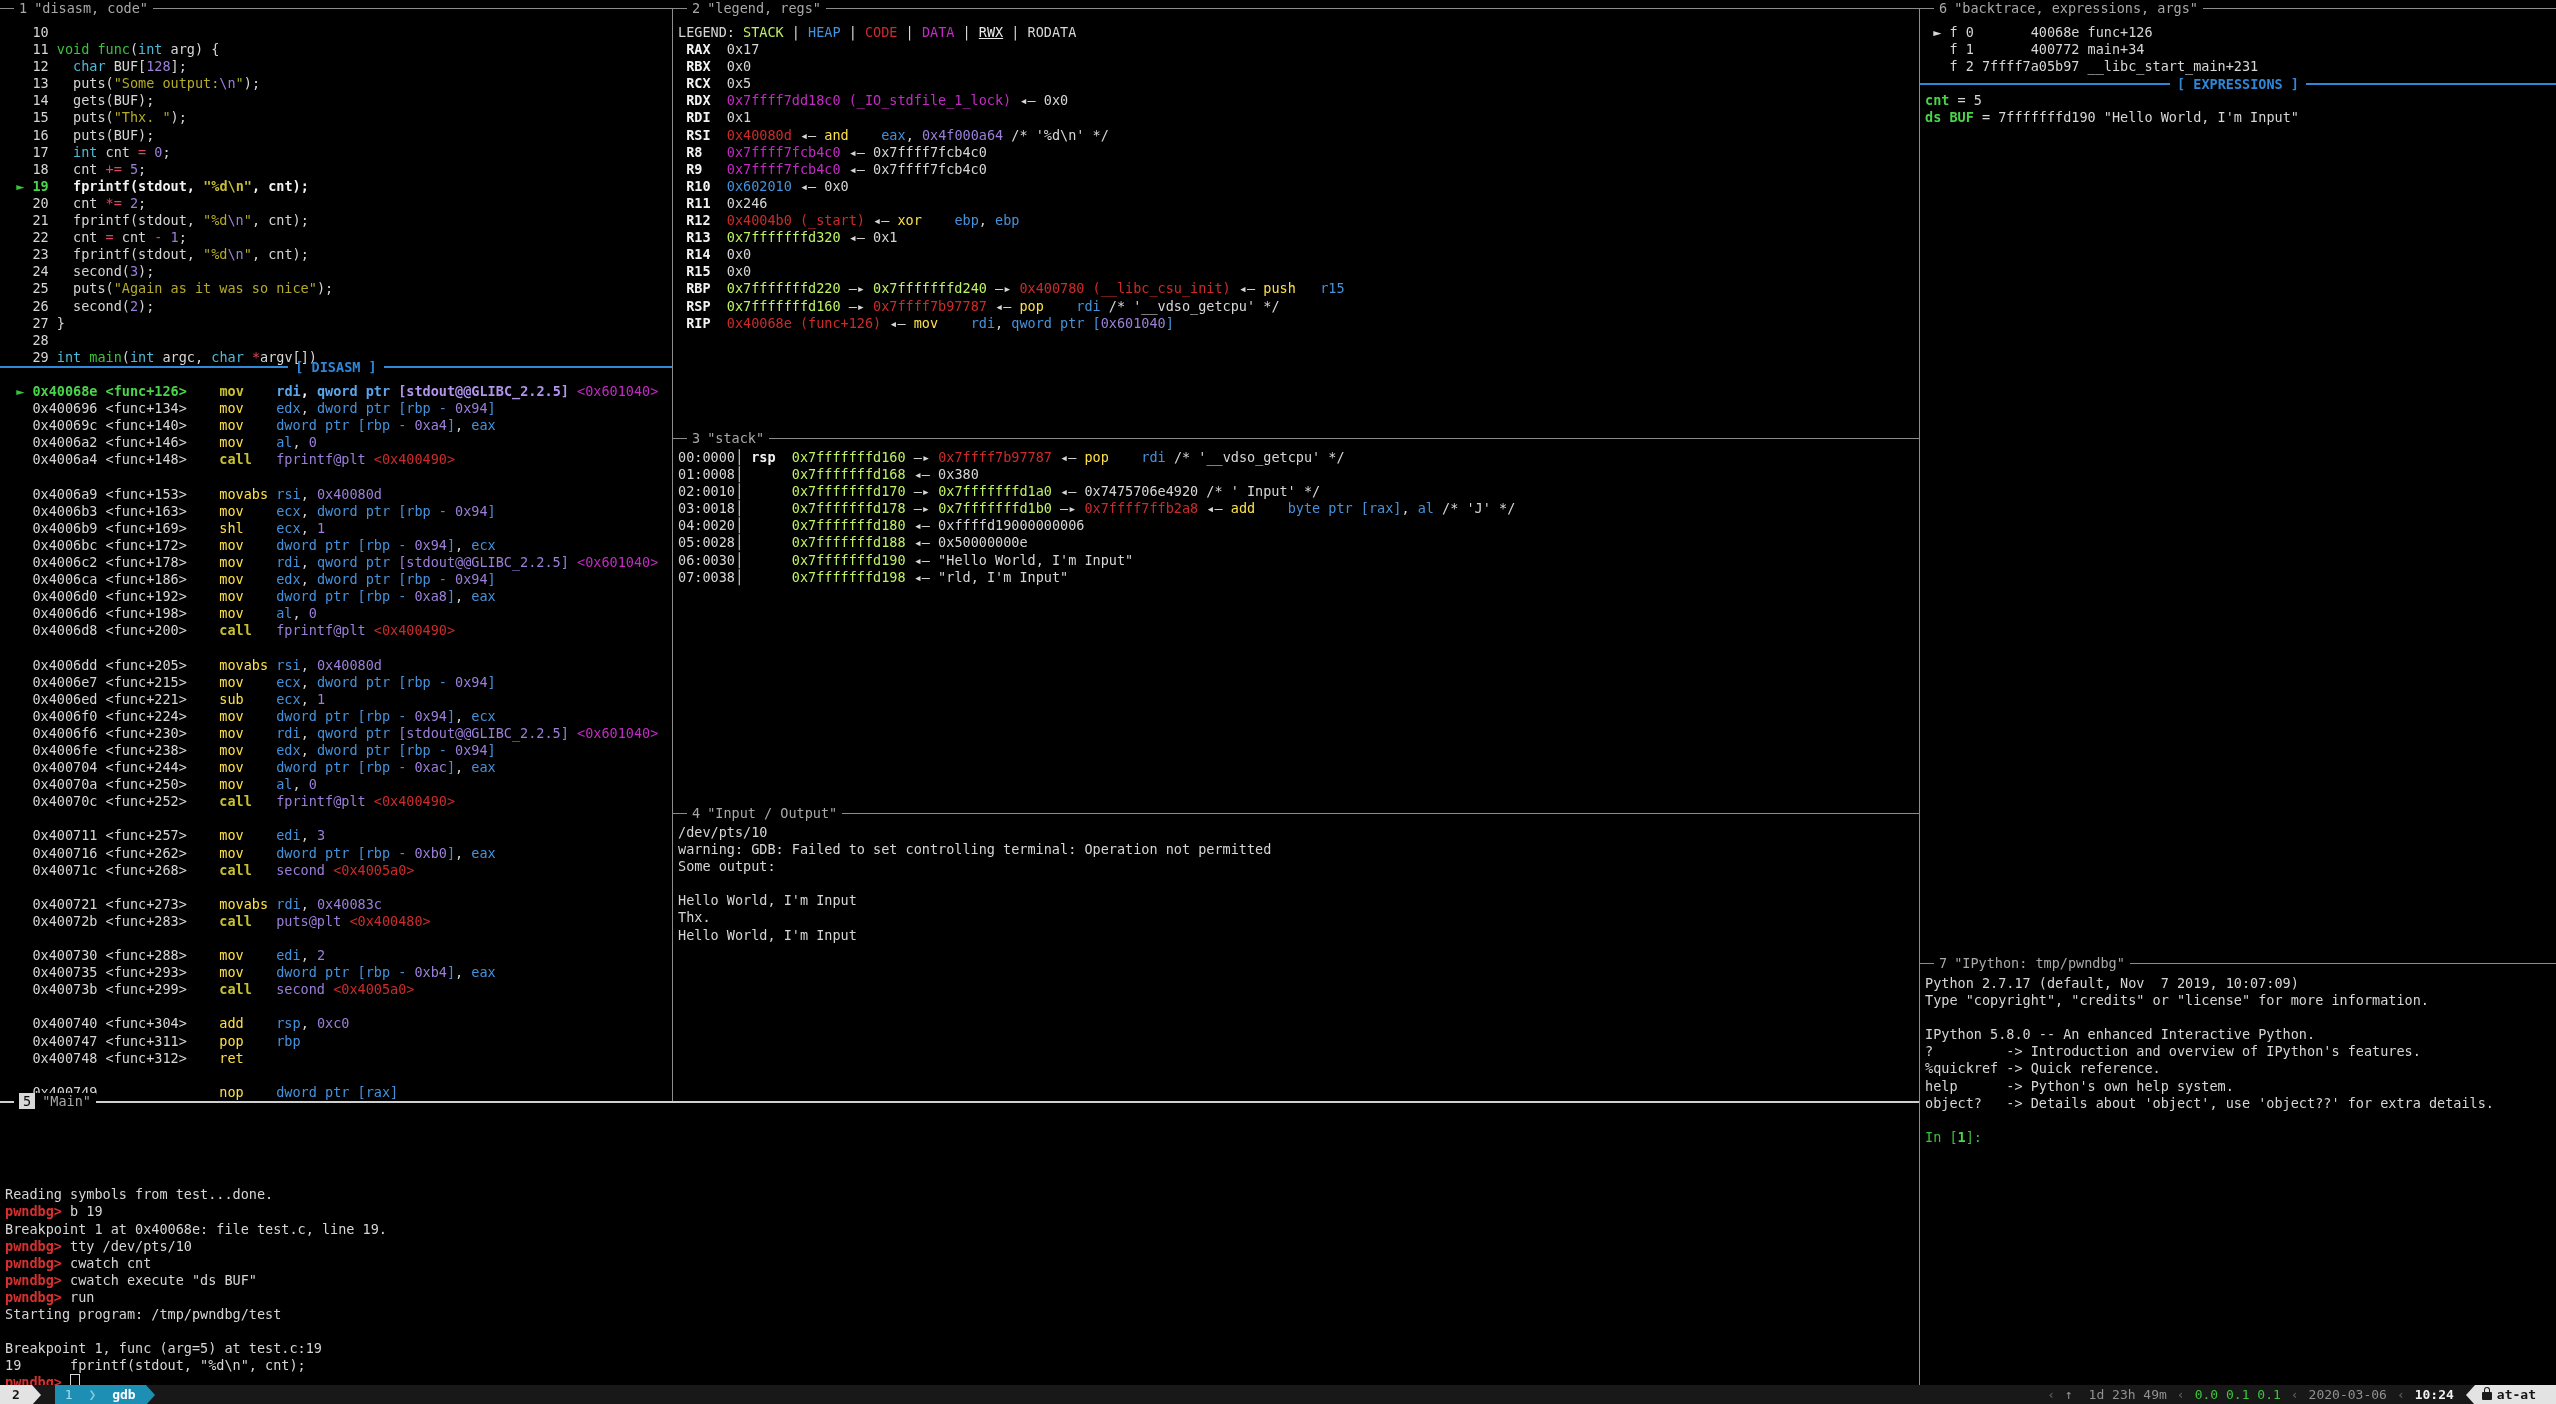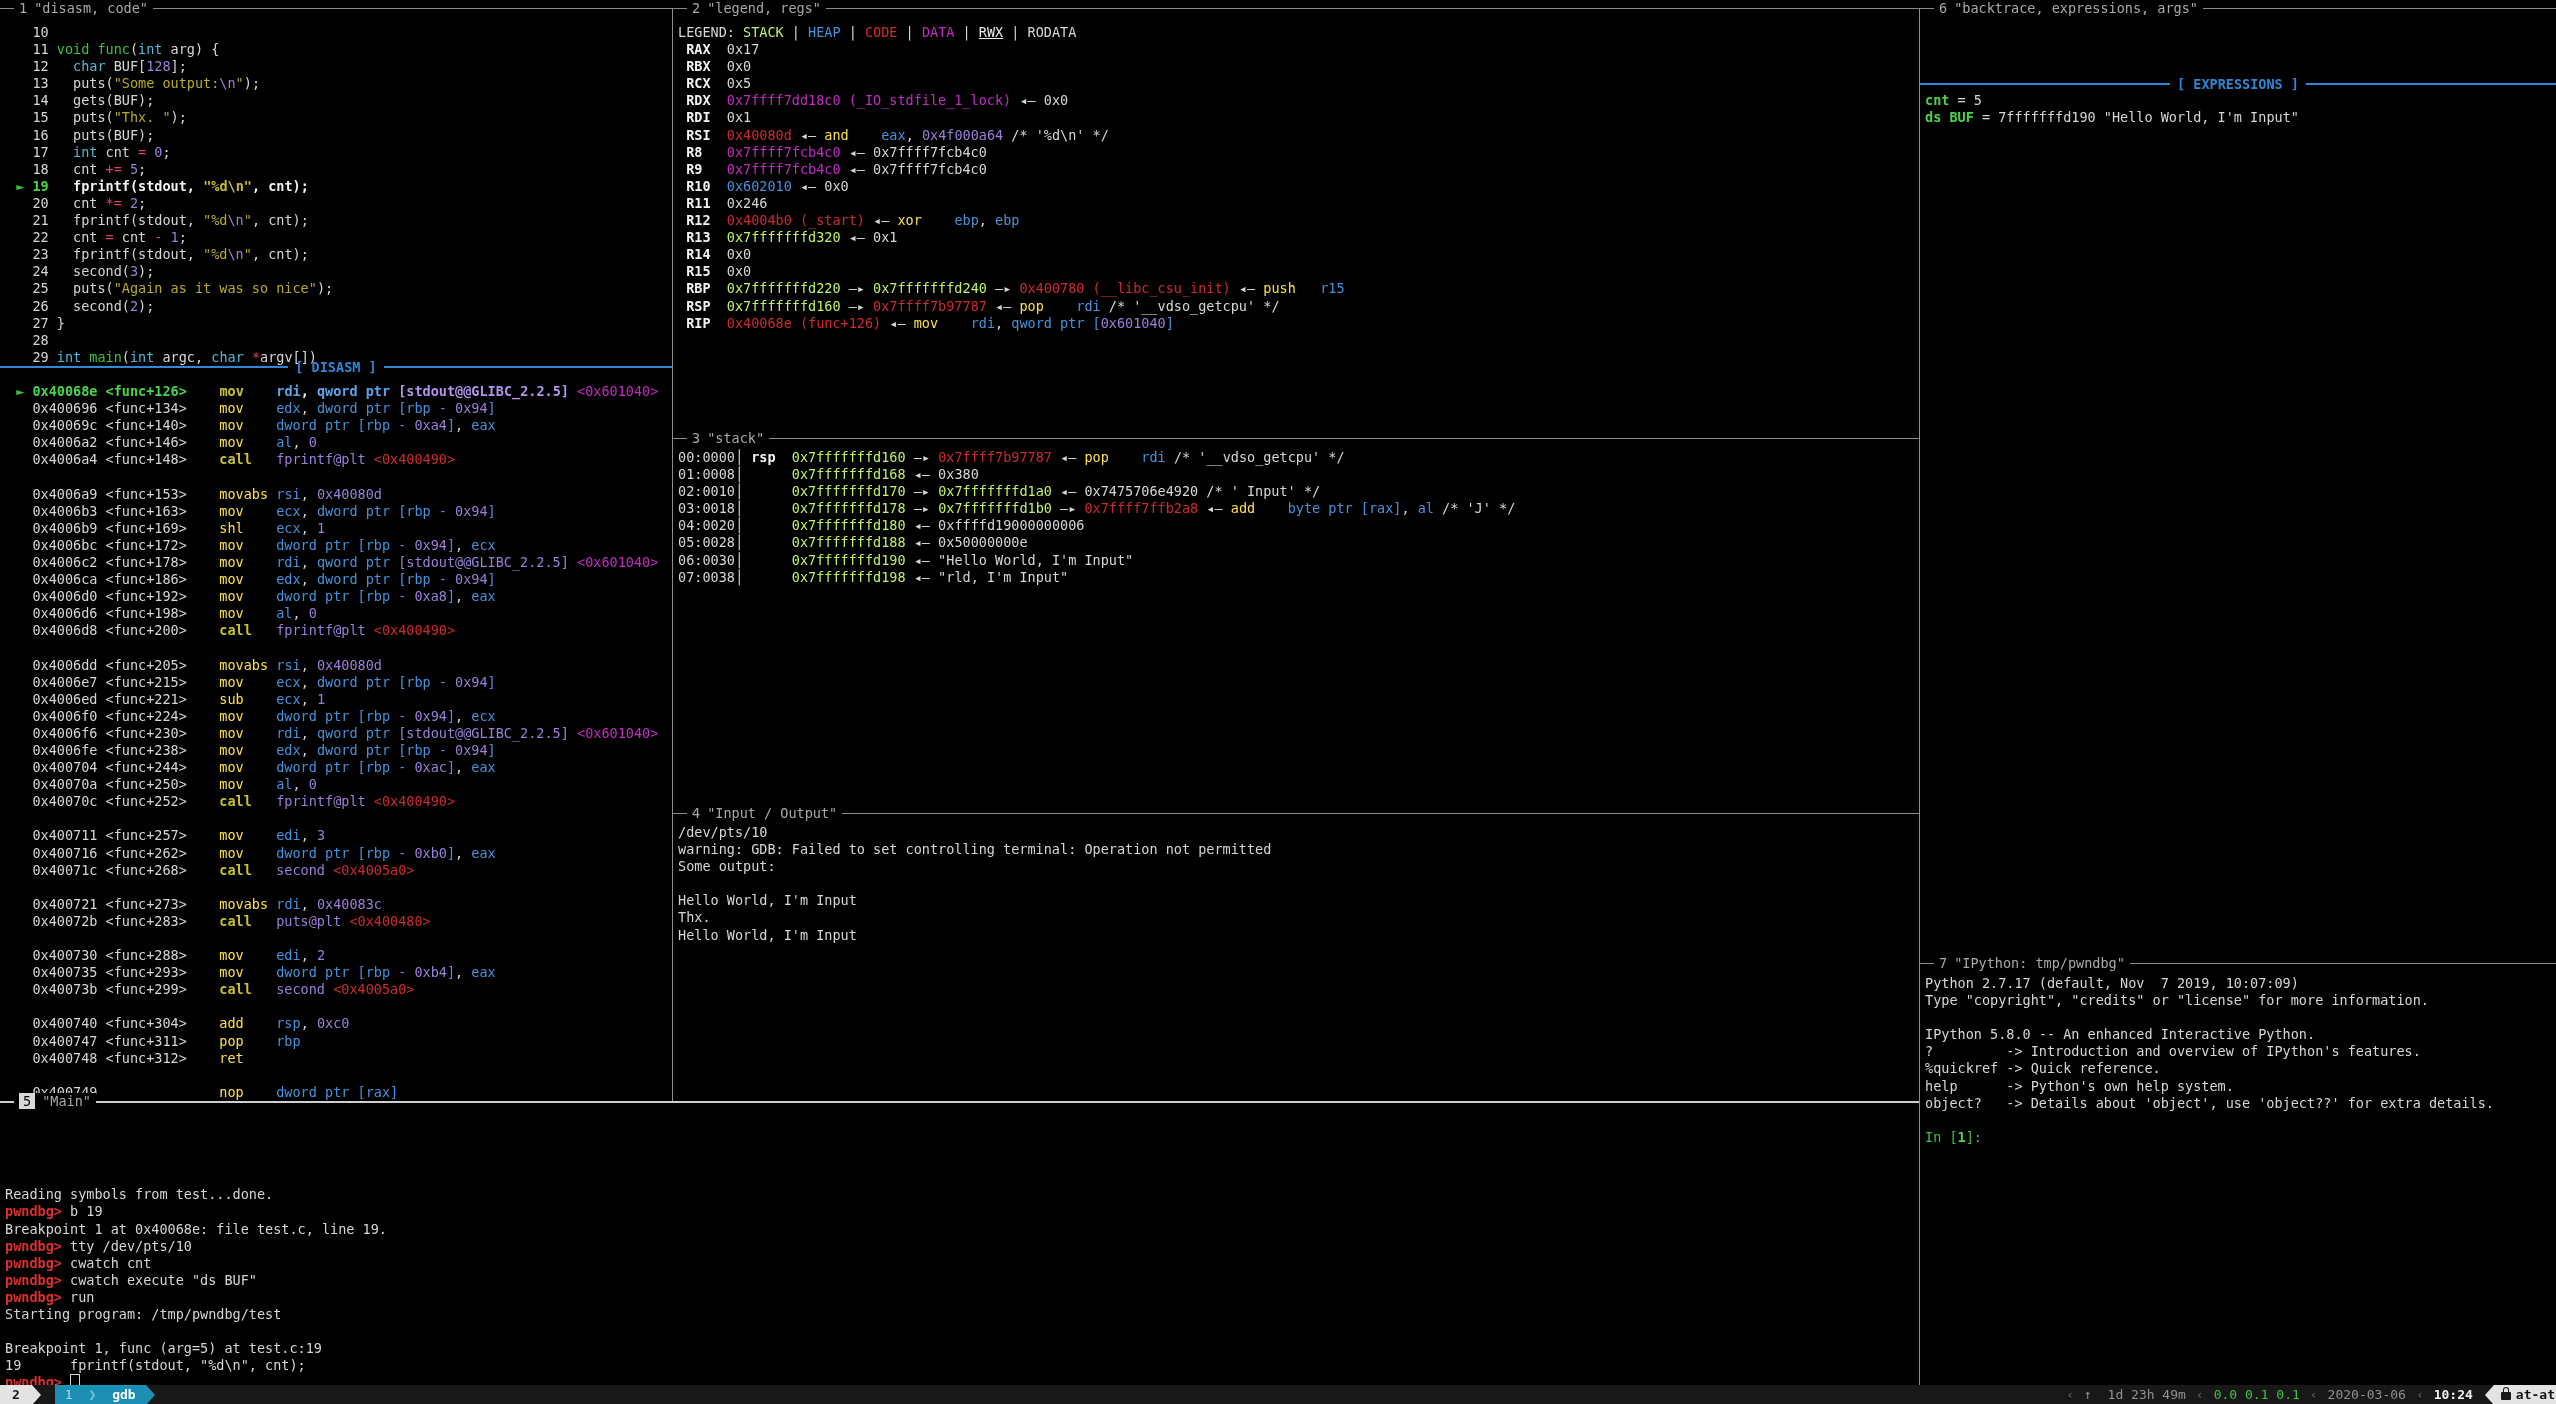--- a/index.html
+++ b/index.html
@@ -54,21 +54,21 @@
   .tri-window{border-left:9px solid #1d8fb5;}
   .sb-spacer{flex:1;}
   .sb-right{display:flex;align-items:center;height:19px;line-height:19px;}
   .sb-sep{color:#5a5a5a;margin:0 10px;font-weight:bold;}
   .sb-up,.sb-date{color:#919191;}
   .sb-load{color:#3ec43e;font-weight:normal;}
   .sb-time{color:#f0f0f0;font-weight:bold;}
   .tri-host{width:0;height:0;border-top:10px solid transparent;border-bottom:10px solid transparent;
             border-right:9px solid #e3e3e3;margin-left:12px;}
   .seg-host{background:#e3e3e3;color:#141414;font-weight:bold;height:19px;line-height:19px;
-            padding:0 1px 0 7px;display:flex;align-items:center;}
+            padding:0 20px 0 7px;display:flex;align-items:center;}
   .lock{display:inline-block;position:relative;width:10px;height:8px;background:#1a1a1a;
         border-radius:1px;margin-right:5px;margin-top:2px;}
   .lock::before{content:"";position:absolute;left:2px;top:-5px;width:4px;height:4px;
         border:1.5px solid #1a1a1a;border-bottom:none;border-radius:3px 3px 0 0;}
 </style>
 </head>
 <body>
 
 <div class="screen">
 
@@ -102,20 +102,21 @@
 
   <div class="pane" id="p5" style="left:0;top:1093px;width:1919px;height:292px;">
     <div class="hborder active"></div>
     <div class="ptitle"><span class="idx-active">5</span><span>"Main"</span></div>
     <div class="lines" style="left:5px;top:25px;"><div class="tl"><span> </span></div><div class="tl"><span> </span></div><div class="tl"><span> </span></div><div class="tl"><span> </span></div><div class="tl"><span>Reading symbols from test...done.</span></div><div class="tl"><span class="pr">pwndbg&gt; </span><span>b 19</span></div><div class="tl"><span>Breakpoint 1 at 0x40068e: file test.c, line 19.</span></div><div class="tl"><span class="pr">pwndbg&gt; </span><span>tty /dev/pts/10</span></div><div class="tl"><span class="pr">pwndbg&gt; </span><span>cwatch cnt</span></div><div class="tl"><span class="pr">pwndbg&gt; </span><span>cwatch execute "ds BUF"</span></div><div class="tl"><span class="pr">pwndbg&gt; </span><span>run</span></div><div class="tl"><span>Starting program: /tmp/pwndbg/test</span></div><div class="tl"><span> </span></div><div class="tl"><span>Breakpoint 1, func (arg=5) at test.c:19</span></div><div class="tl"><span>19      fprintf(stdout, "%d\n", cnt);</span></div><div class="tl"><span class="pr">pwndbg&gt; </span><span class="cur"></span></div></div>
   </div>
 
   <div class="pane" id="p6" style="left:1920px;top:0;width:636px;height:955px;">
     <div class="hborder"></div>
     <div class="ptitle"><span class="idx">6</span><span>"backtrace, expressions, args"</span></div>
+    <div class="lines" style="left:5px;top:24px;"><div class="tl"><span> ► f 0       40068e func+126</span></div><div class="tl"><span>   f 1       400772 main+34</span></div><div class="tl"><span>   f 2 7ffff7a05b97 __libc_start_main+231</span></div></div>
     <div class="bluehdr" style="top:75px;">
       <span>[ EXPRESSIONS ]</span>
     </div>
     <div class="lines" style="left:5px;top:92px;"><div class="tl"><span class="gb">cnt</span><span> = 5</span></div><div class="tl"><span class="gb">ds BUF</span><span> = 7fffffffd190 "Hello World, I'm Input"</span></div></div>
   </div>
 
   <div class="pane" id="p7" style="left:1920px;top:955px;width:636px;height:430px;">
     <div class="hborder"></div>
     <div class="ptitle"><span class="idx">7</span><span>"IPython: tmp/pwndbg"</span></div>
     <div class="lines" style="left:5px;top:20px;"><div class="tl"><span>Python 2.7.17 (default, Nov  7 2019, 10:07:09)</span></div><div class="tl"><span>Type "copyright", "credits" or "license" for more information.</span></div><div class="tl"><span> </span></div><div class="tl"><span>IPython 5.8.0 -- An enhanced Interactive Python.</span></div><div class="tl"><span>?         -&gt; Introduction and overview of IPython's features.</span></div><div class="tl"><span>%quickref -&gt; Quick reference.</span></div><div class="tl"><span>help      -&gt; Python's own help system.</span></div><div class="tl"><span>object?   -&gt; Details about 'object', use 'object??' for extra details.</span></div><div class="tl"><span> </span></div><div class="tl"><span class="g">In [</span><span class="gb">1</span><span class="g">]: </span></div></div>

